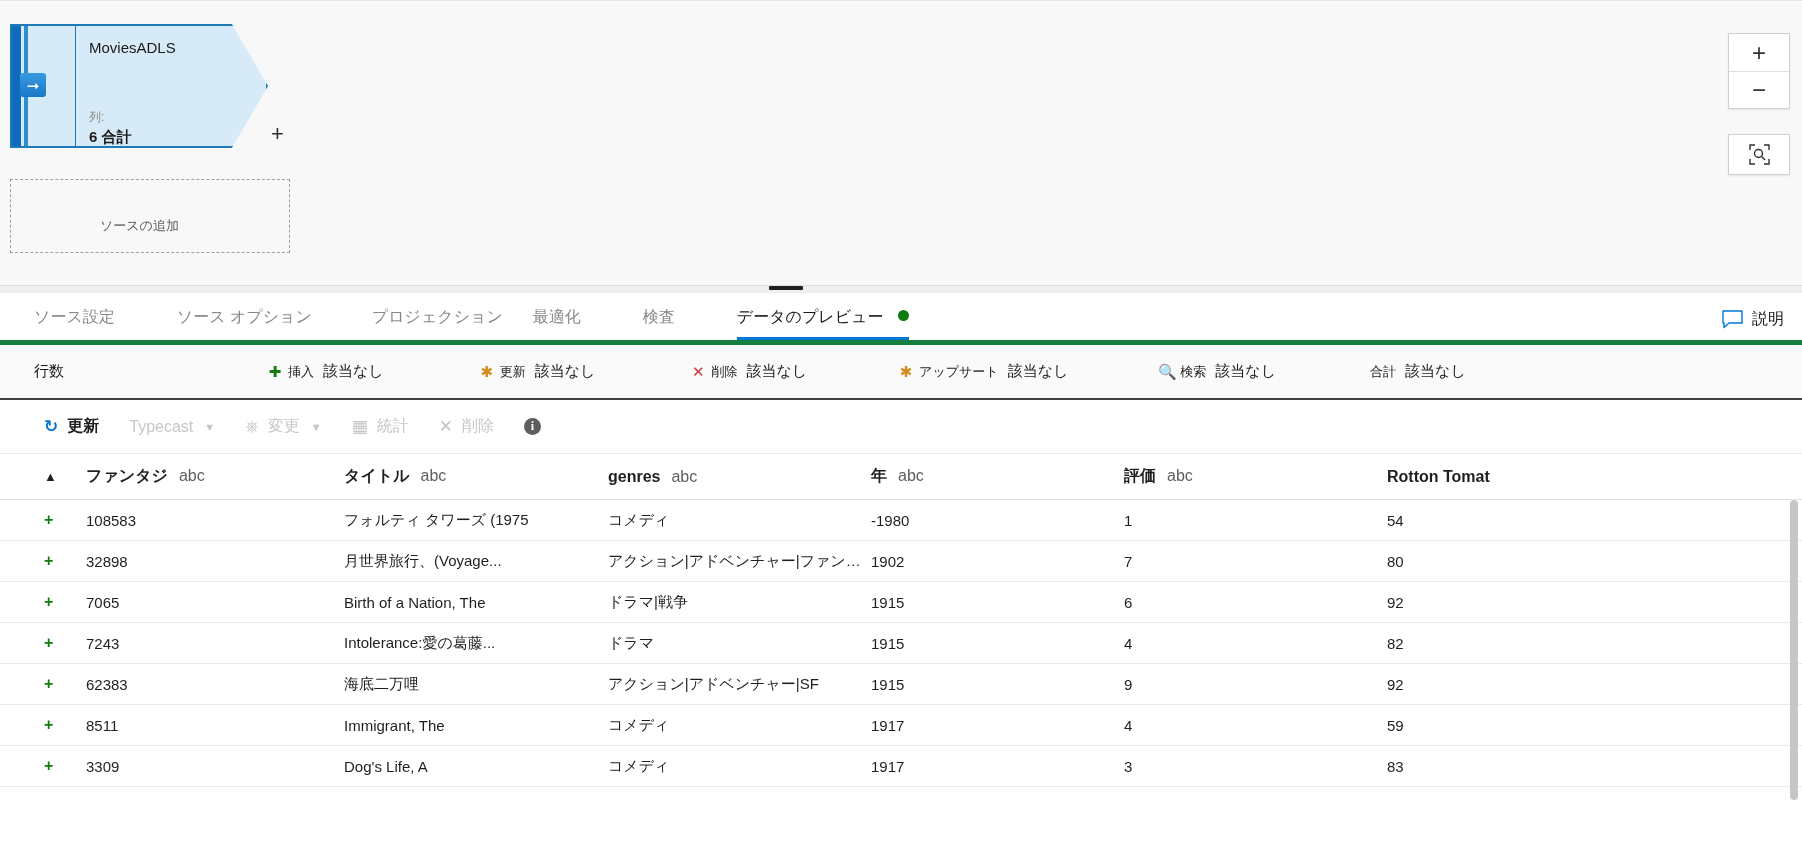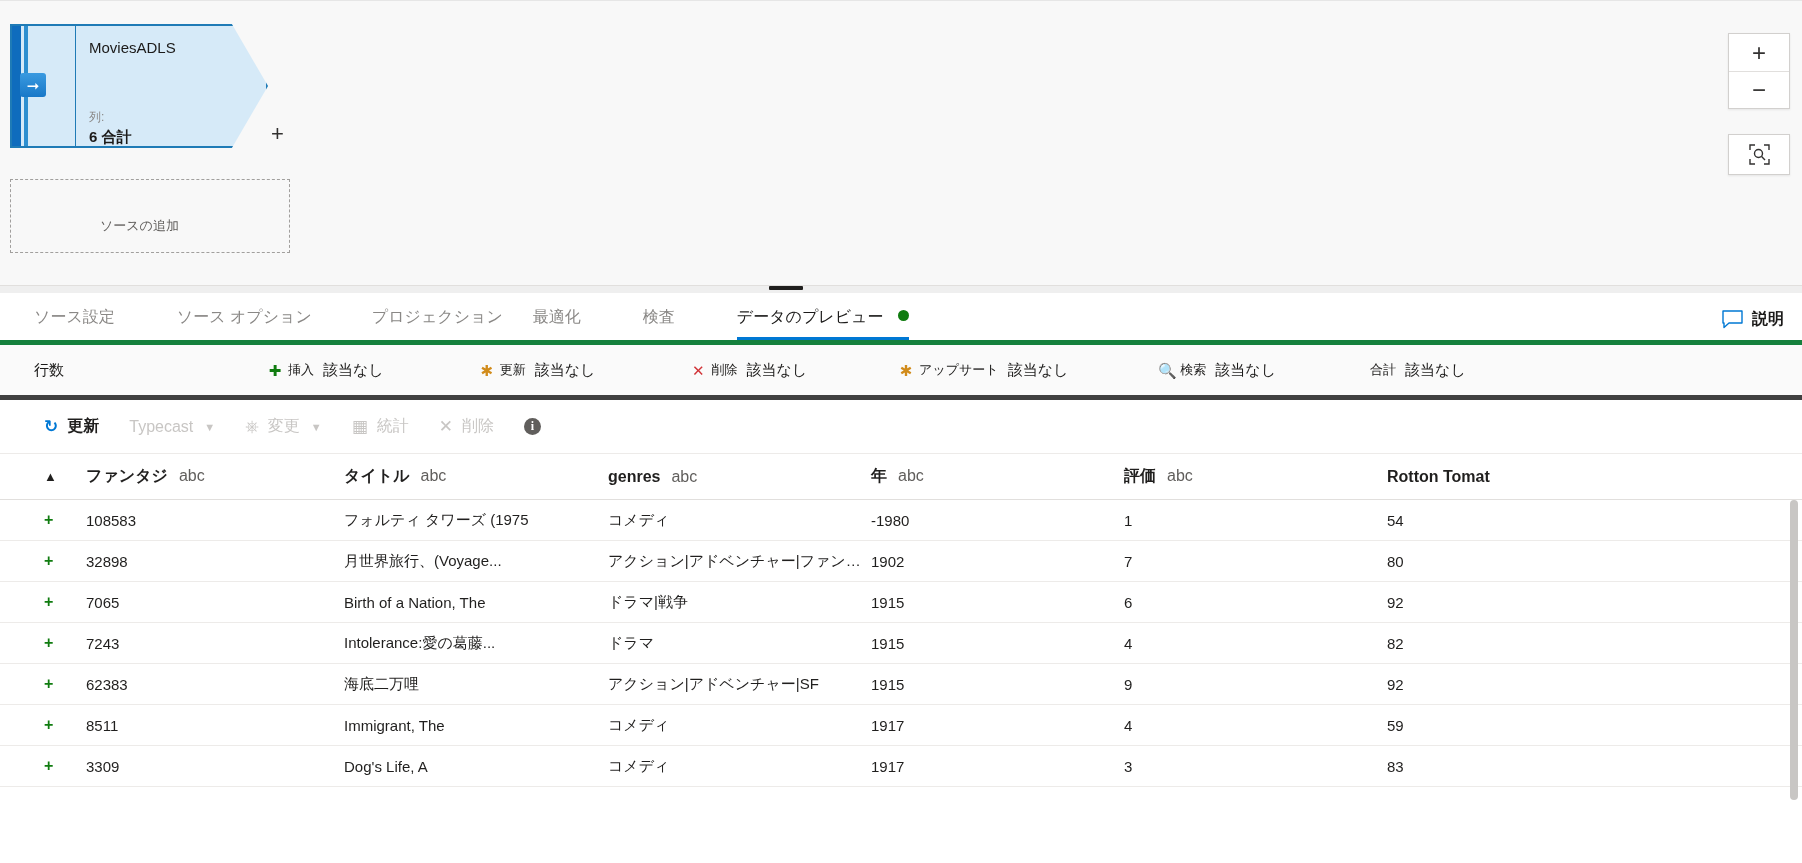--- a/index.html
+++ b/index.html
@@ -145,28 +145,28 @@
     content: ""; position: absolute; left: 0; right: 0; bottom: 0;
     height: 3px; background: #0078d4;
   }
   .tab-dot {
     display: inline-block; width: 11px; height: 11px; border-radius: 50%;
     background: #107c10; margin-left: 10px; vertical-align: 1px;
   }
   .help-link {
     position: absolute; right: 18px; bottom: 10px;
     display: flex; align-items: center; gap: 9px;
-    font-size: 16px; color: #1b1a19; cursor: pointer; font-weight: bold;
+    font-size: 16px; color: #1b1a19; cursor: pointer;
   }
 
   
   .stats {
     height: 55px;
     background: #fafafa;
-    border-bottom: 5px solid #404040;
+    border-bottom: 2px solid #404040;
     display: flex; align-items: center;
     font-size: 15px; color: #1b1a19;
   }
   .stat { display: flex; align-items: center; white-space: nowrap; }
   .stat-ico { width: 22px; text-align: center; font-size: 15px; line-height: 1; }
   .stat-label { margin: 0 9px 0 2px; font-size: 13px; }
   .stat-val { font-size: 15px; }
   .stat-rows { font-size: 15px; }
 
   

